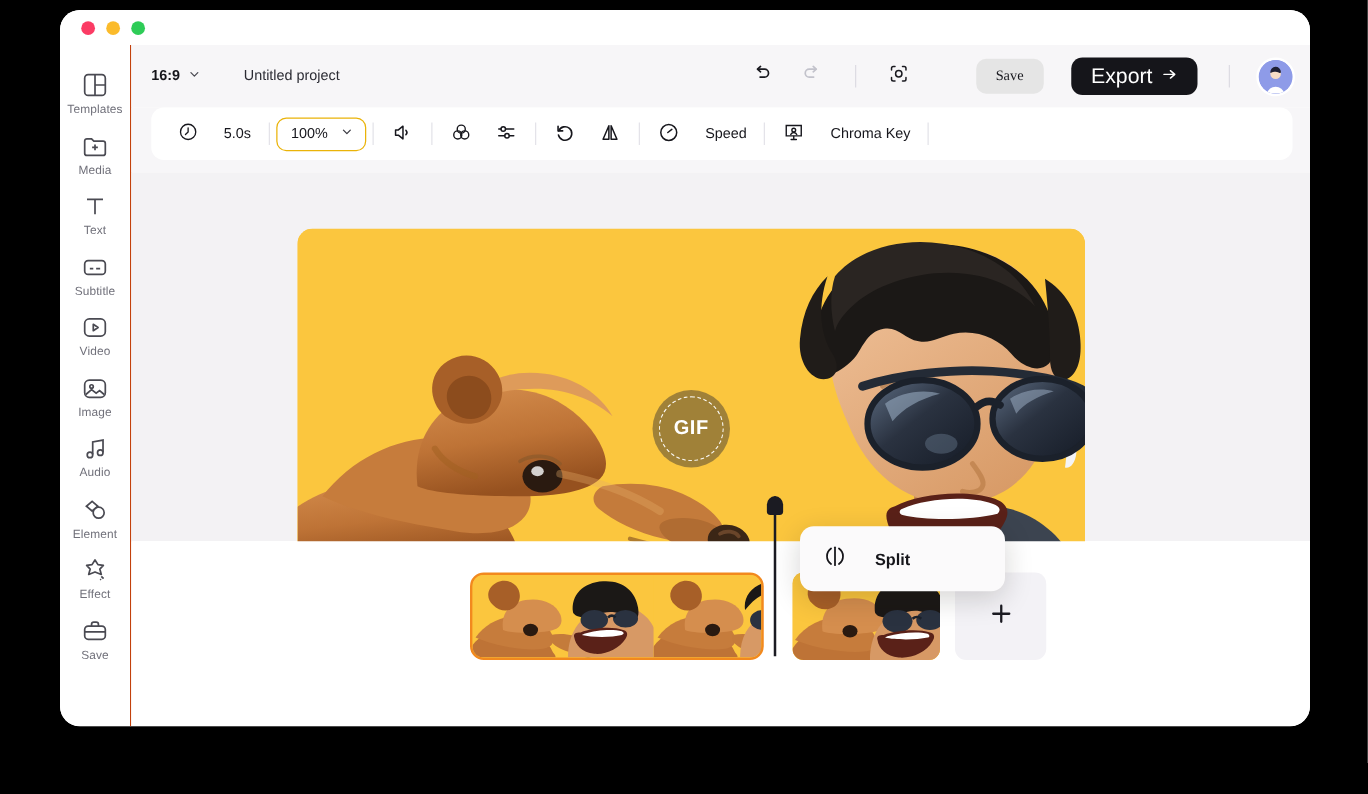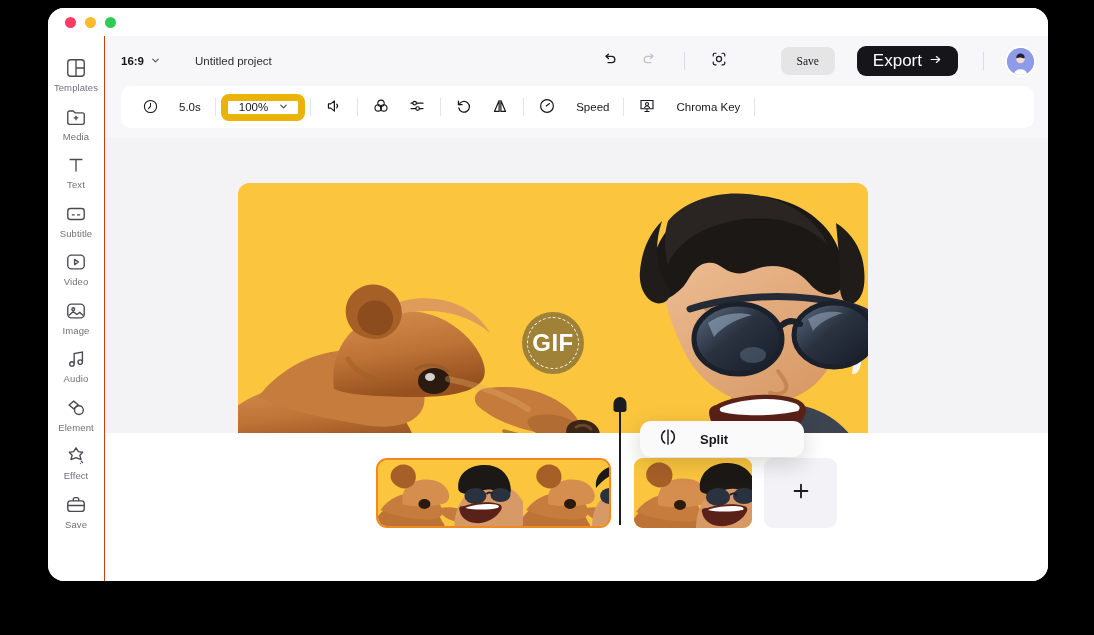--- a/index.html
+++ b/index.html
@@ -143,21 +143,21 @@
   .tb-item {
     display: flex; align-items: center; gap: 20px;
     padding: 0 9px; height: 30px;
     border-radius: 7px; cursor: pointer;
     color: #17171D; font-size: 11.5px;
   }
   .tb-sep { width: 1px; height: 18px; background: #E4E3E9; margin: 0 5px; }
   .zoom-select {
     display: flex; align-items: center; gap: 10px;
     height: 27px; padding: 0 9px 0 11px;
-    border: 7px solid #eab308; border-radius: 8px;
+    border: 1px solid #eab308; border-radius: 8px;
     font-size: 11.5px; color: #17171D; cursor: pointer;
     background: #fff;
   }
 
   
   .stage {
     flex: 1;
     background: #F3F2F4;
     position: relative;
     display: flex;
@@ -186,21 +186,21 @@
   }
   .gif-badge::before {
     content: "";
     position: absolute;
     left: 5px; top: 5px; right: 5px; bottom: 5px;
     border: 1.6px dashed rgba(255,255,255,0.92);
     border-radius: 50%;
   }
   .gif-badge span {
     color: #ffffff;
-    font-size: 24px;
+    font-size: 16px;
     font-weight: bold;
     letter-spacing: 0.5px;
     position: relative;
   }
 
   
   .timeline {
     flex: 0 0 148px;
     background: #ffffff;
     position: relative;
@@ -252,21 +252,21 @@
     transform: translateX(-50%);
     width: 13px; height: 15px;
     background: #1B1B22;
     border-radius: 7px 7px 3px 3px;
   }
 
   
   .ctx-menu {
     position: absolute;
     left: 592px; top: 413px;
-    width: 164px; height: 36px;
+    width: 164px; height: 52px;
     background: #FBFAFB;
     border-radius: 11px;
     box-shadow: 0 6px 22px rgba(25,20,15,0.18);
     display: flex;
     align-items: center;
     padding: 0 18px;
     gap: 22px;
     z-index: 20;
     cursor: pointer;
   }

